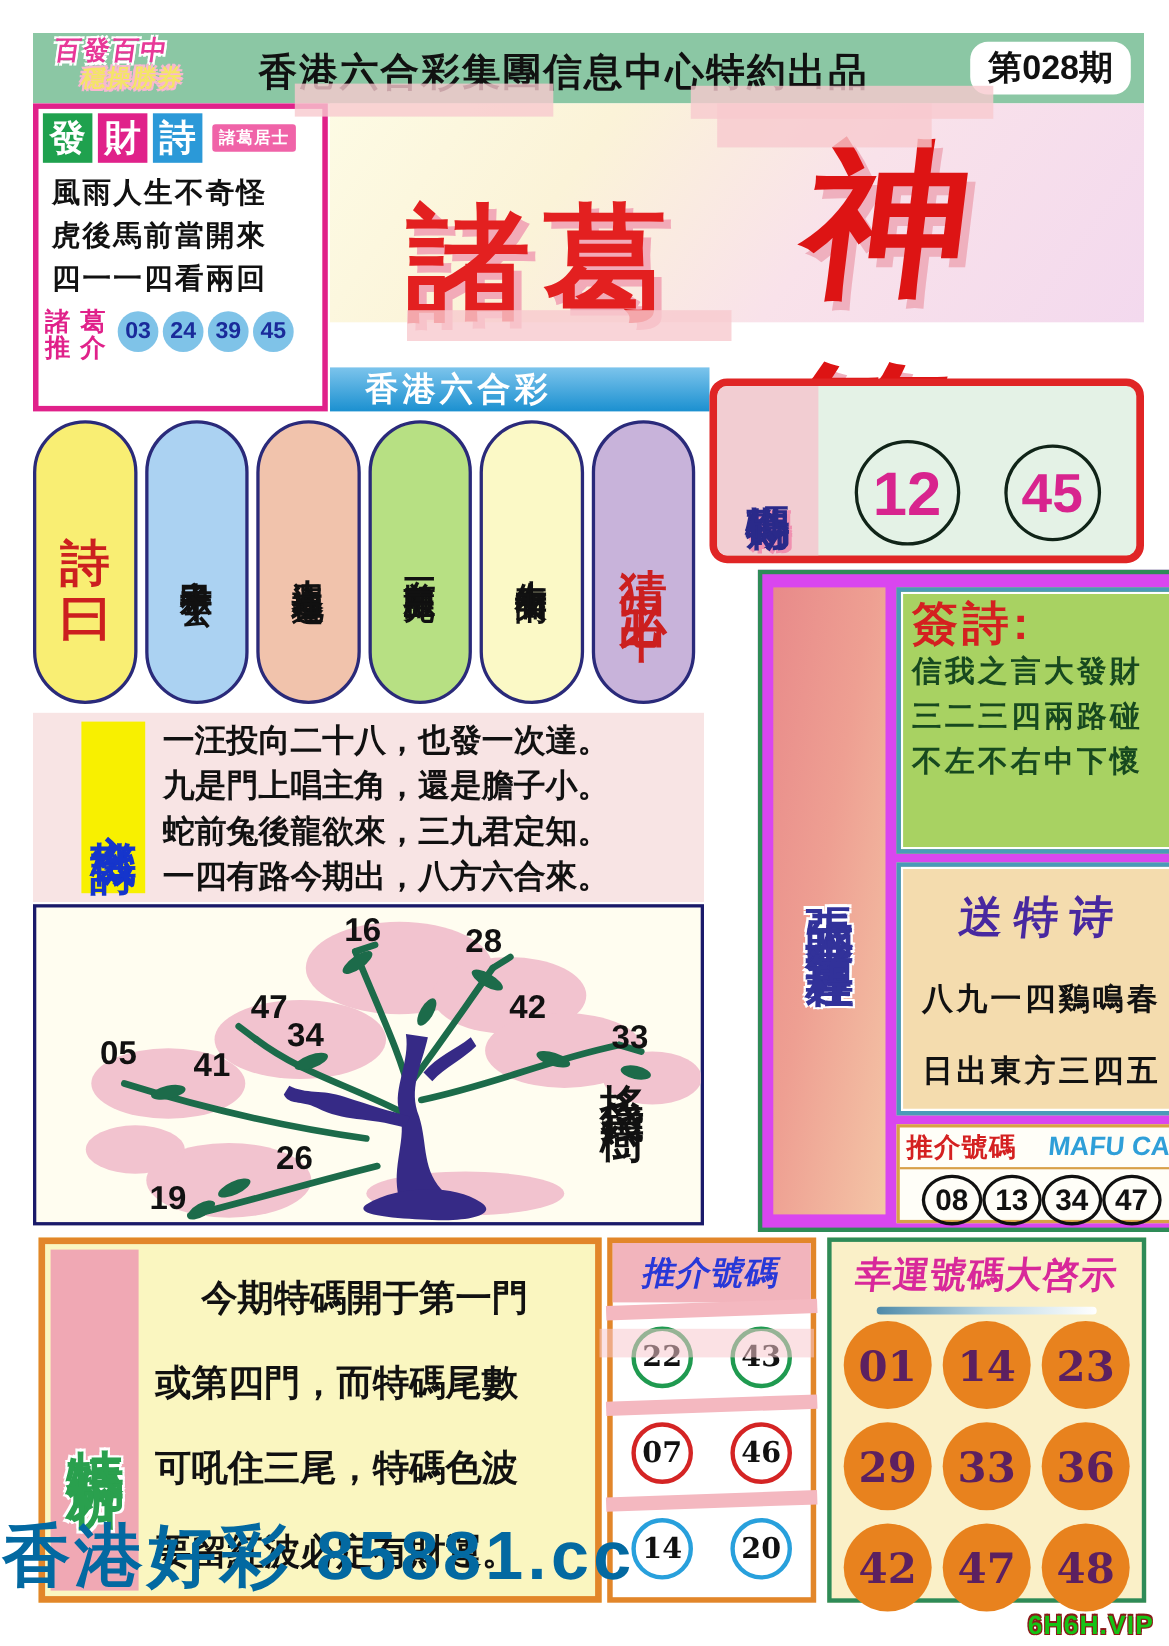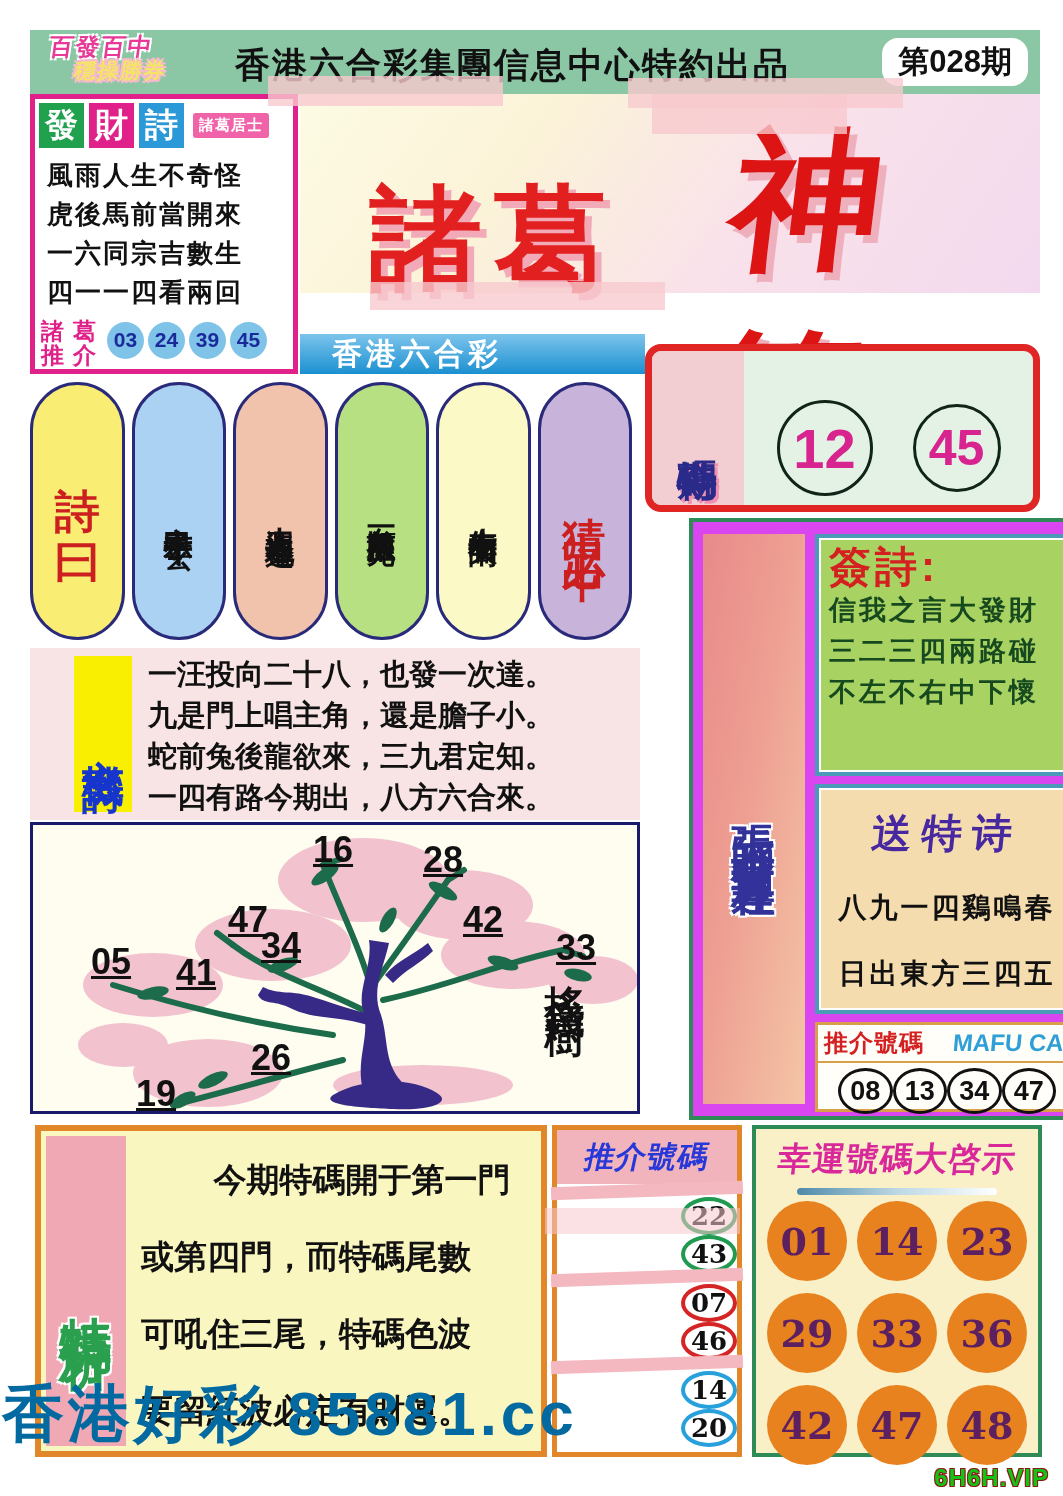--- a/index.html
+++ b/index.html
@@ -74,21 +74,21 @@
   .xj-strip { position:absolute; left:44px; top:8px; width:58px; height:156px; background:#f8f000;
     display:flex; align-items:center; justify-content:center; }
   .xj-strip span { writing-mode:vertical-rl; text-orientation:upright; font-size:42px; font-weight:900; color:#1535cc; letter-spacing:6px; }
   .xj-lines { position:absolute; left:118px; top:6px; }
   .xj-lines div { font-size:29px; font-weight:900; color:#111; line-height:41px; white-space:nowrap; }
 
   
   .tree { position:absolute; left:30px; top:822px; width:610px; height:292px;
     border:3px solid #1a1a6a; background:#fffdf0; }
   .tree svg { position:absolute; left:0; top:0; }
-  .tree-num { position:absolute; font-size:36px; font-weight:900; color:#111;text-decoration:underline; }
+  .tree-num { position:absolute; font-size:30px; font-weight:900; color:#111; }
   .tree-label { position:absolute; left:505px; top:128px; writing-mode:vertical-rl; text-orientation:upright;
     font-size:40px; font-weight:900; color:#111; letter-spacing:16px;
     font-family:"DejaVu Serif","Liberation Serif",serif; }
 
   
   .zodiac-col { position:absolute; left:645px; top:518px; width:398px; height:602px;
     border:4px solid #2e8b57; background:#d946ef;margin-left:44px; }
   .zd-strip { position:absolute; left:10px; top:12px; width:102px; height:570px;
     background:linear-gradient(100deg,#e88a8a 0%,#ee9f92 45%,#f4c5a6 100%);
     display:flex; align-items:center; justify-content:center; }
@@ -117,28 +117,28 @@
   
   .fenxi { position:absolute; left:35px; top:1125px; width:512px; height:332px;
     border:6px solid #e2862a; background:#faf6c0; }
   .fx-strip { position:absolute; left:5px; top:5px; width:80px; height:310px; background:#f0a8b4;
     display:flex; align-items:center; justify-content:center; }
   .fx-strip span { writing-mode:vertical-rl; text-orientation:upright; font-size:52px; font-weight:900;
     color:#2aa04e; letter-spacing:8px;
     text-shadow:-2px -2px 0 #fff,2px -2px 0 #fff,-2px 2px 0 #fff,2px 2px 0 #fff; }
   .fx-lines { position:absolute; left:100px; top:10px; width:400px; }
   .fx-lines div { font-size:33px; font-weight:900; color:#111; line-height:77px; white-space:nowrap; }
-  .fx-lines div:first-child { padding-left:42px;text-align:center; }
+  .fx-lines div:first-child { padding-left:42px; }
 
   .rec2 { position:absolute; left:552px; top:1125px; width:190px; height:332px;
     border:5px solid #e2862a; background:#fff; }
   .rec2-head { height:54px; background:#f2b4bc; display:flex; align-items:center; justify-content:center; }
   .rec2-head span { font-size:30px; font-weight:900; color:#2838d8; transform:skewX(-12deg); letter-spacing:1px; }
   .rec2-bar { height:13px; background:#f4b8c0; transform:rotate(-2deg); margin:0 -6px; }
-  .rec2-row { display:flex; justify-content:space-around; align-items:flex-end; height:74px;flex-direction:column; }
+  .rec2-row { display:flex; justify-content:space-around; align-items:center; height:74px; }
   .ball { position:relative; width:56px; height:56px; border-radius:50%; background:#fff;
     border:4px solid var(--bc); display:flex; align-items:center; justify-content:center;
     font-size:26px; font-weight:700; color:#111; font-family:"DejaVu Serif","Liberation Serif",serif; }
   .ball::before { content:""; position:absolute; left:-9px; top:4px; width:18px; height:44px;
     background:var(--bc); border-radius:50% 0 0 50%; transform:rotate(8deg); z-index:-1; }
   .ball::after { content:""; position:absolute; right:-8px; bottom:-2px; width:16px; height:30px;
     background:var(--bc); border-radius:0 50% 50% 0; transform:rotate(8deg); z-index:-1; }
 
   .lucky { position:absolute; left:752px; top:1125px; width:290px; height:332px;
     border:4px solid #2e8b57; background:#faf0c8; text-align:center; }
@@ -177,21 +177,20 @@
   <div class="facai">
     <div class="facai-head">
       <span class="fc-chip fc-g">發</span>
       <span class="fc-chip fc-m">財</span>
       <span class="fc-chip fc-b">詩</span>
       <span class="fc-author">諸葛居士</span>
     </div>
     <div class="facai-poem">
       <div>風雨人生不奇怪</div>
       <div>虎後馬前當開來</div>
-      <div>一六同宗吉數生</div>
       <div>四一一四看兩回</div>
     </div>
     <div class="facai-foot">
       <div class="rec-grid">
         <span>諸</span>
         <span>葛</span>
         <span>推</span>
         <span>介</span>
       </div>
       <div class="rec-balls">

